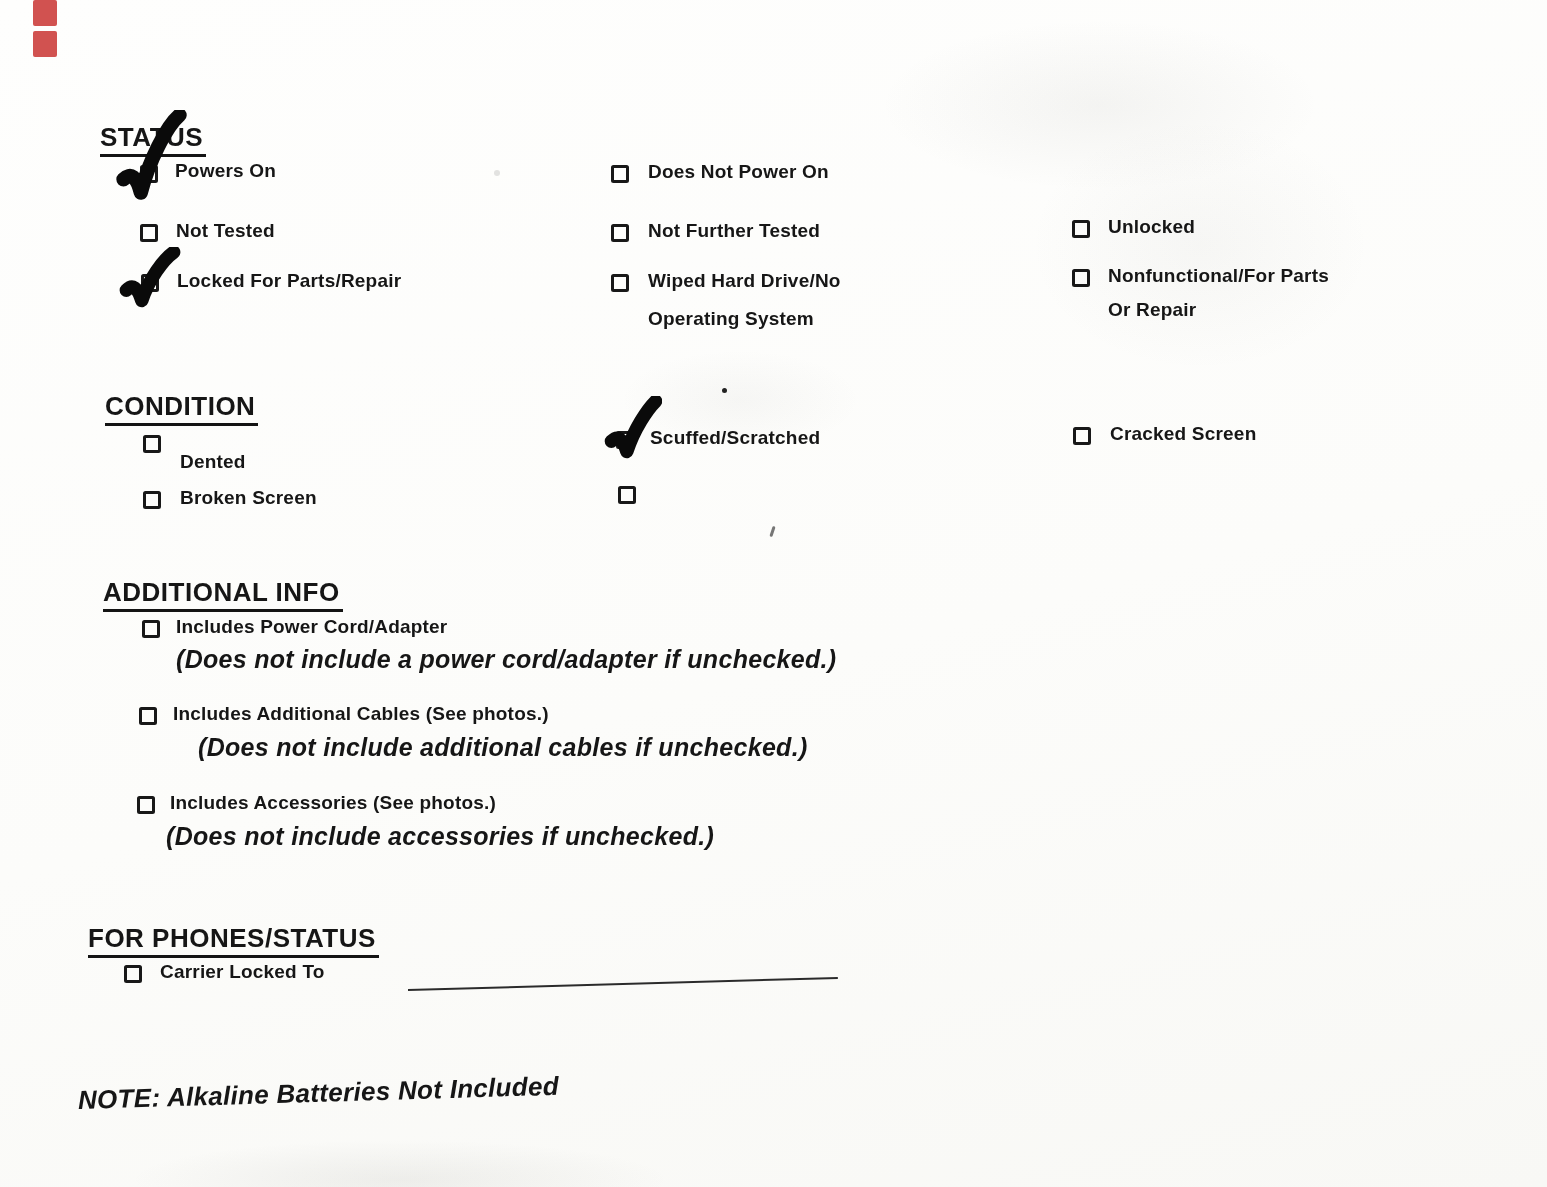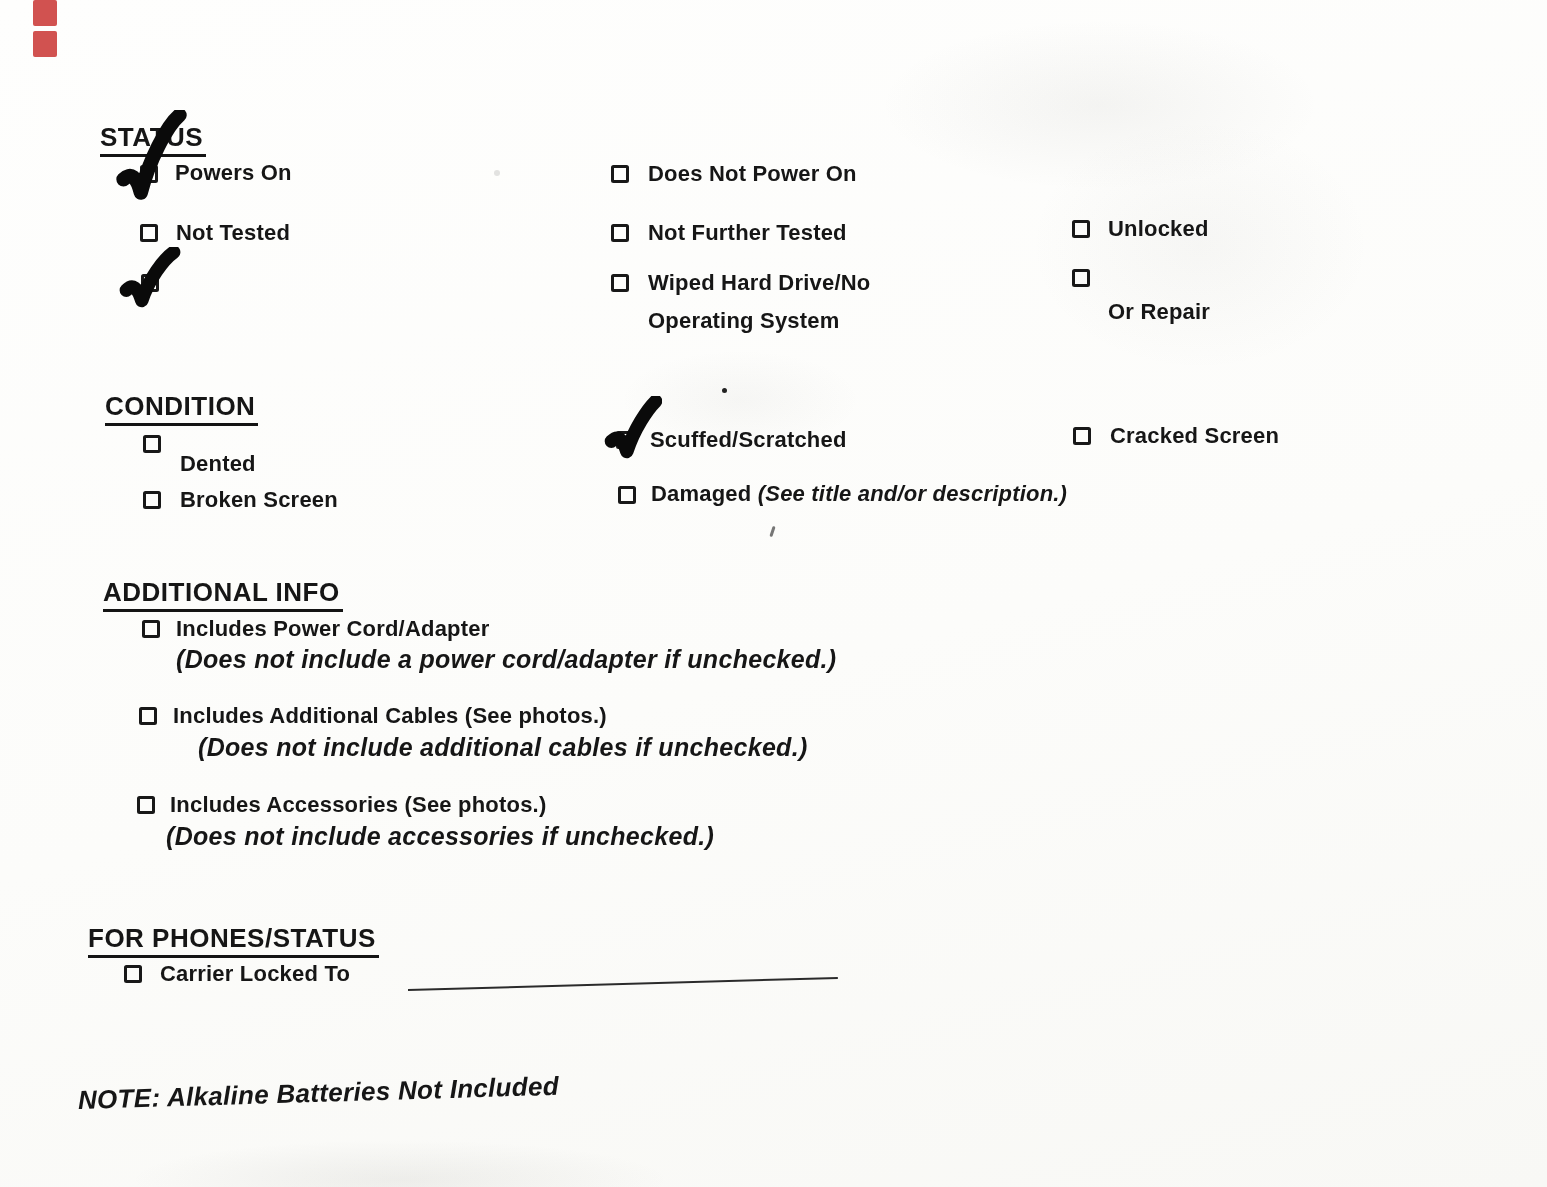--- a/index.html
+++ b/index.html
@@ -5,21 +5,21 @@
   html,body { margin:0; padding:0; }
   .page {
     position:relative; width:1547px; height:1187px; overflow:hidden;
     background:linear-gradient(165deg,#fefefd 0%,#fcfcfa 55%,#f8f8f5 100%);
     font-family:"Liberation Sans", sans-serif; color:#161616;
   }
   .h {
     position:absolute; font-weight:bold; font-size:26px; letter-spacing:.5px;
     border-bottom:3.5px solid #141414; padding:0 3px 1px 0; white-space:nowrap;
   }
-  .lbl { position:absolute; font-weight:bold; font-size:22px; letter-spacing:.2px; white-space:nowrap; }
+  .lbl { position:absolute; font-weight:bold; font-size:19px; letter-spacing:.2px; white-space:nowrap; }
   .lbl .it { font-style:italic; }
   .sub { position:absolute; font-weight:bold; font-style:italic; font-size:25px; letter-spacing:.3px; white-space:nowrap; }
   .cb {
     position:absolute; width:18px; height:18px; box-sizing:border-box;
     border:3.4px solid #181818; border-radius:2.5px; background:transparent;
   }
   .chk { position:absolute; z-index:4; }
   .chk svg { display:block; }
   .line {
     position:absolute; border-top:2.2px solid #2b2b2b; transform-origin:left center;
@@ -66,31 +66,33 @@
   <span class="cb" style="left:140px;top:224px;"></span>
   <div class="lbl" style="left:176px;top:220px;">Not Tested</div>
 
   <span class="cb" style="left:611px;top:224px;"></span>
   <div class="lbl" style="left:648px;top:220px;">Not Further Tested</div>
 
   <span class="cb" style="left:1072px;top:220px;"></span>
   <div class="lbl" style="left:1108px;top:216px;">Unlocked</div>
 
   <span class="cb" style="left:141px;top:274px;"></span>
+  <div class="lbl" style="left:177px;top:270px;">Locked For Parts/Repair</div>
   <div class="chk" style="left:119px;top:247px;">
     <svg width="62" height="68" viewBox="0 0 60 66" fill="none">
       <path d="M7 42 C13 36 18 39 22 52 C29 31 43 12 53 5" stroke="#0a0a0a" stroke-width="13" stroke-linecap="round" stroke-linejoin="round"></path>
     </svg>
   </div>
 
   <span class="cb" style="left:611px;top:274px;"></span>
   <div class="lbl" style="left:648px;top:270px;">Wiped Hard Drive/No</div>
   <div class="lbl" style="left:648px;top:308px;">Operating System</div>
 
   <span class="cb" style="left:1072px;top:269px;"></span>
+  <div class="lbl" style="left:1108px;top:265px;">Nonfunctional/For Parts</div>
   <div class="lbl" style="left:1108px;top:299px;">Or Repair</div>
 
   <div class="h" style="left:105px;top:391px;">CONDITION</div>
 
   <span class="cb" style="left:143px;top:435px;"></span>
   <div class="lbl" style="left:180px;top:451px;">Dented</div>
 
   <span class="cb" style="left:616px;top:431px;"></span>
   <div class="lbl" style="left:650px;top:427px;">Scuffed/Scratched</div>
   <div class="chk" style="left:604px;top:396px;">
@@ -99,24 +101,20 @@
     </svg>
   </div>
 
   <span class="cb" style="left:1073px;top:427px;"></span>
   <div class="lbl" style="left:1110px;top:423px;">Cracked Screen</div>
 
   <span class="cb" style="left:143px;top:491px;"></span>
   <div class="lbl" style="left:180px;top:487px;">Broken Screen</div>
 
   <span class="cb" style="left:618px;top:486px;"></span>
-  <div class="lbl" style="left:651px;top:481px;">
-    <span>Damaged</span>
-    <span class="it">(See title and/or description.)</span>
-  </div>
 
   <div class="h" style="left:103px;top:577px;text-align:center;">ADDITIONAL INFO</div>
 
   <span class="cb" style="left:142px;top:620px;"></span>
   <div class="lbl" style="left:176px;top:616px;">Includes Power Cord/Adapter</div>
   <div class="sub" style="left:176px;top:645px;">(Does not include a power cord/adapter if unchecked.)</div>
 
   <span class="cb" style="left:139px;top:707px;"></span>
   <div class="lbl" style="left:173px;top:703px;">Includes Additional Cables (See photos.)</div>
   <div class="sub" style="left:170px;top:733px;margin-left:28px;">(Does not include additional cables if unchecked.)</div>

